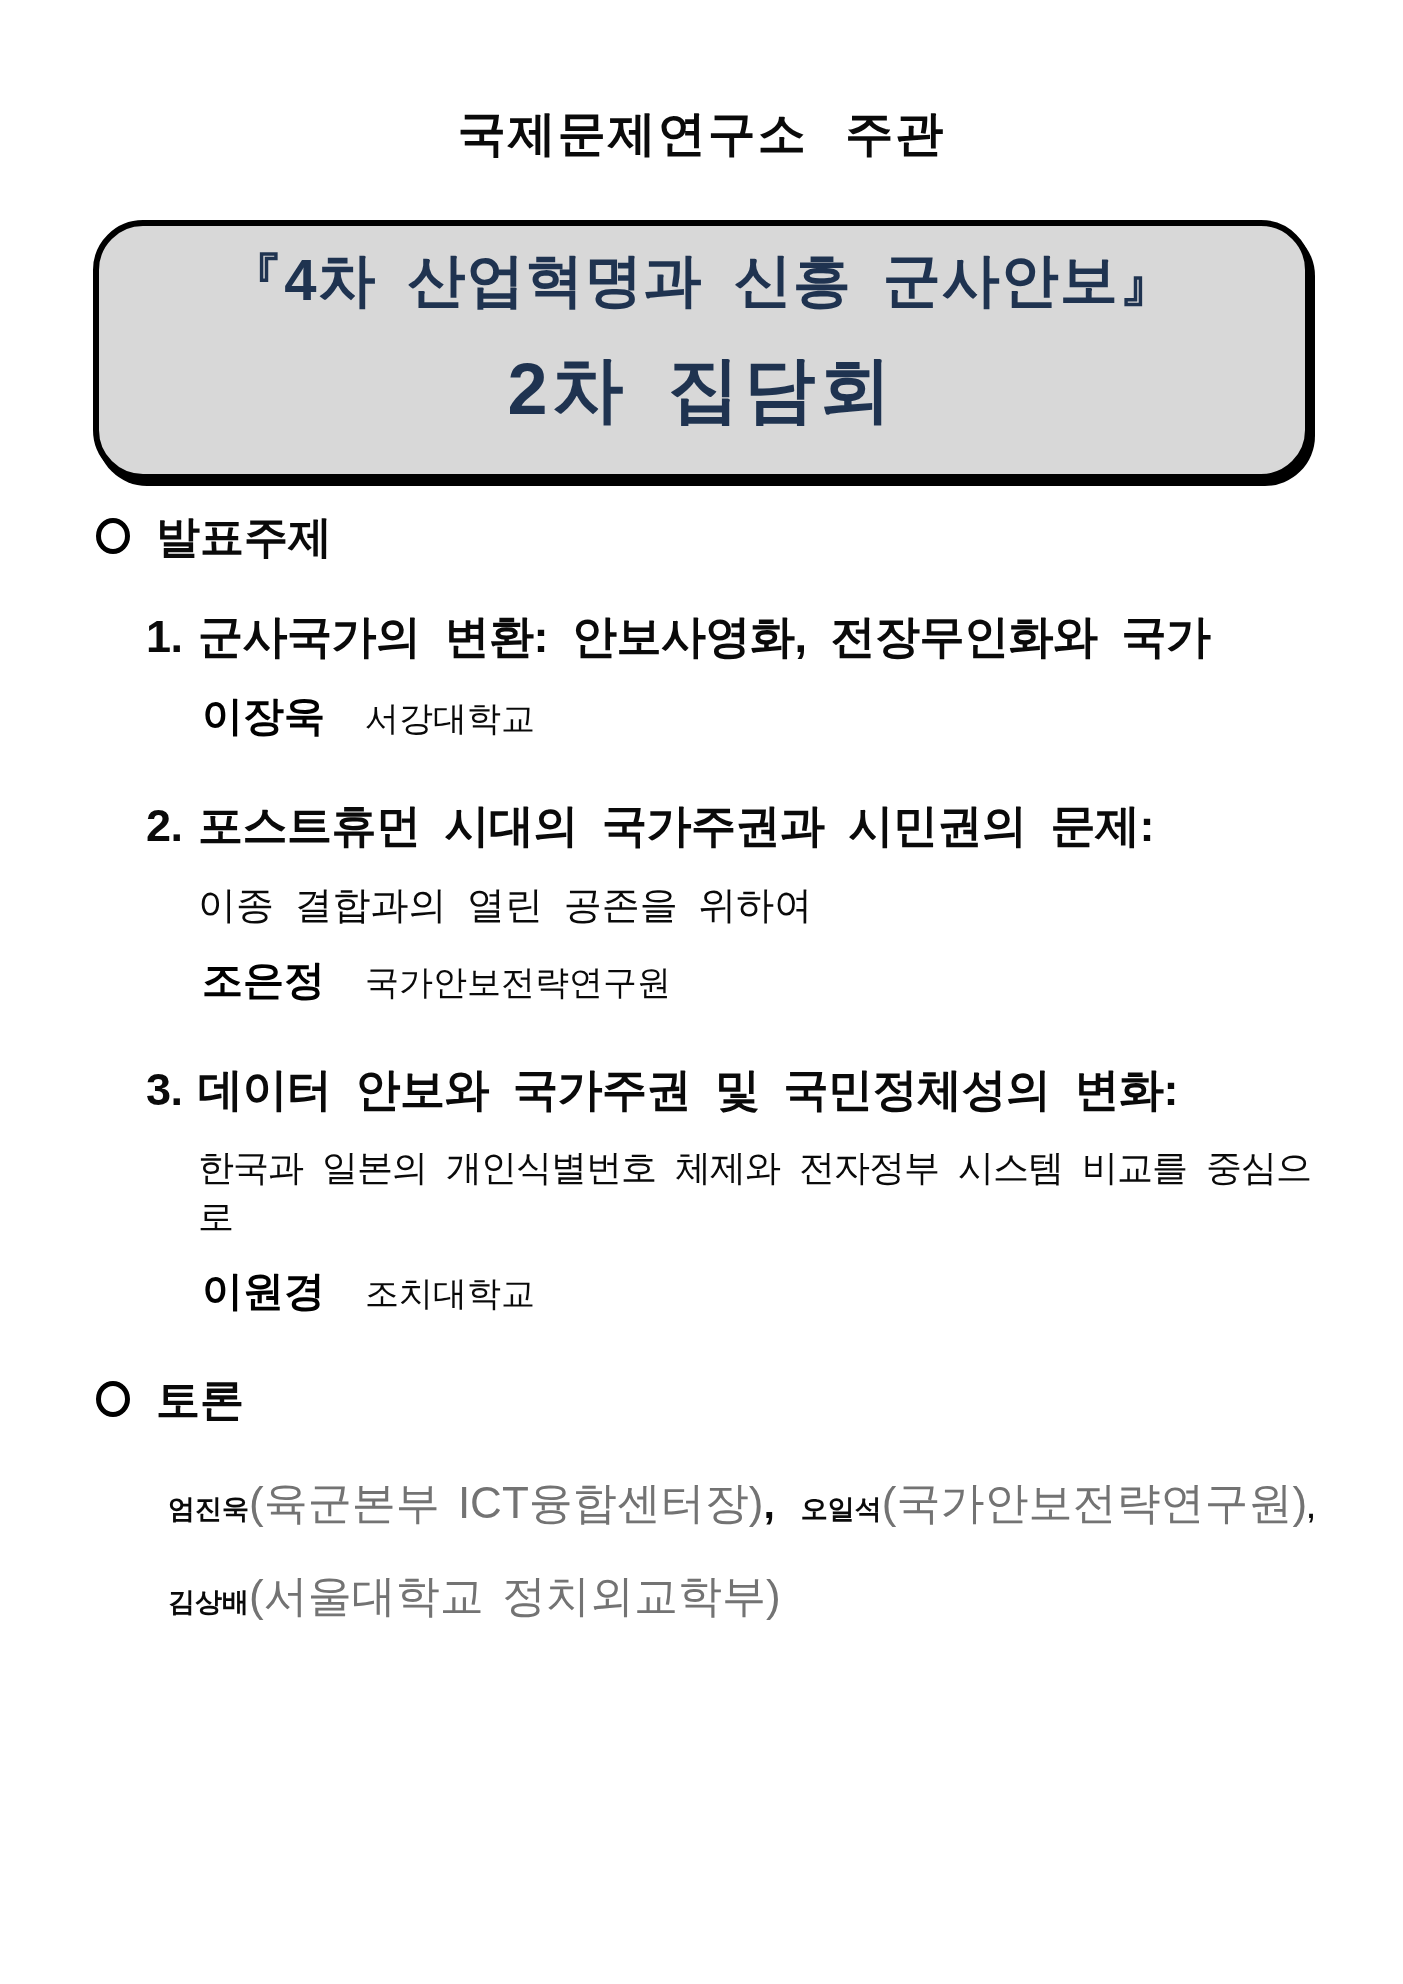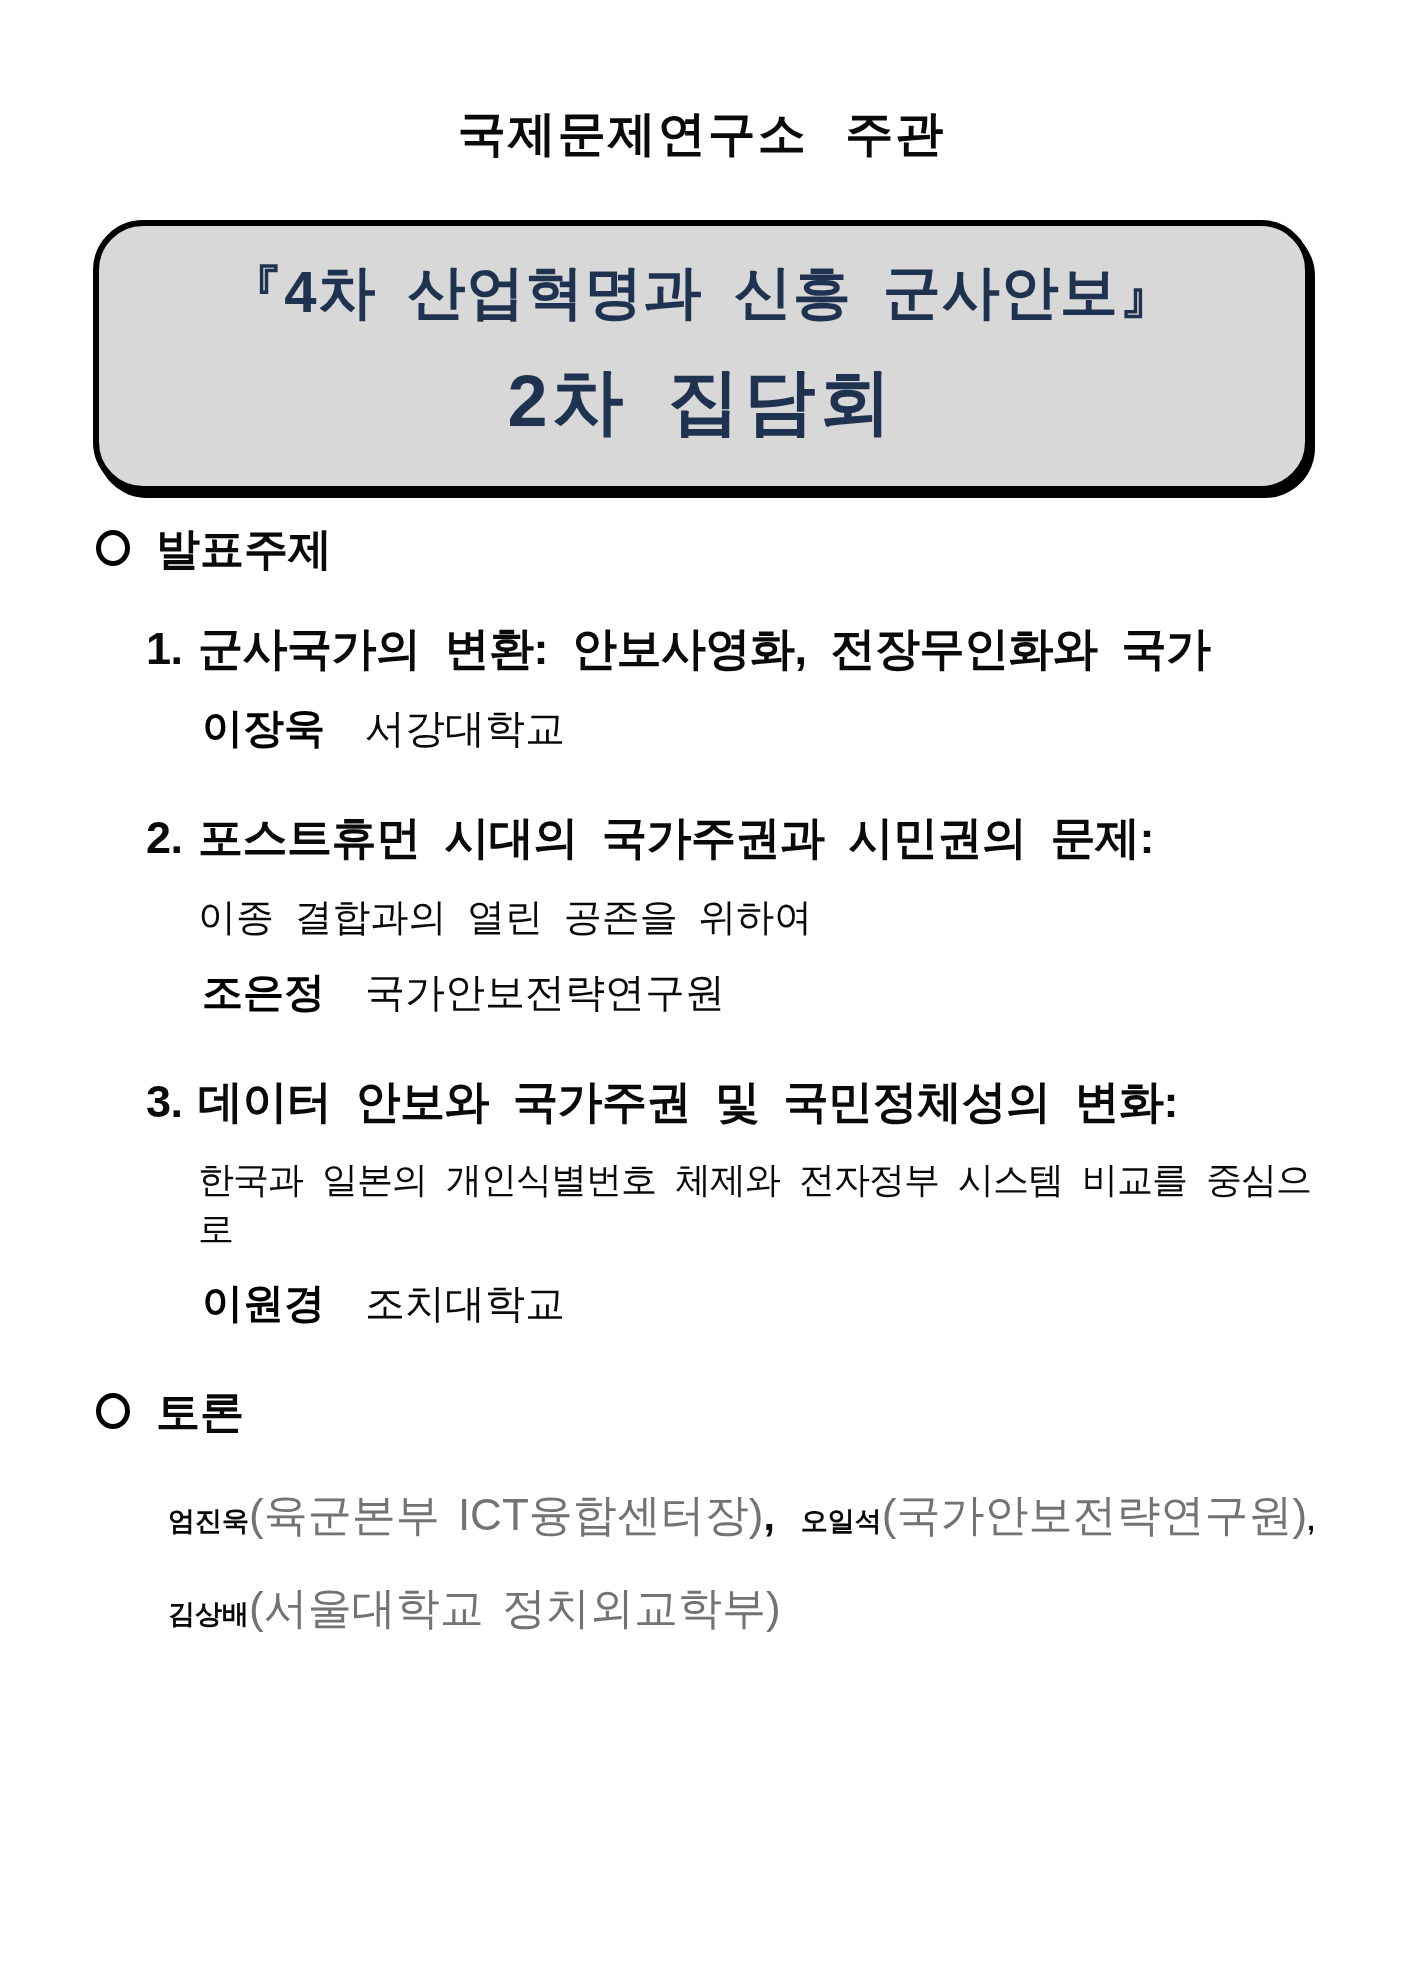--- a/index.html
+++ b/index.html
@@ -26,21 +26,21 @@
 
   
   .title-box {
     margin: 54px auto 0 auto;
     width: 1218px;
     background: #d8d8d8;
     border: 6px solid #000000;
     border-radius: 50px;
     box-shadow: 4px 6px 0 #000000;
     text-align: center;
-    padding: 28px 10px 36px 10px;
+    padding: 16px 10px 36px 10px;
   }
   .title-line1 {
     font-size: 58px;
     font-weight: 800;
     color: #1f3350;
     letter-spacing: 1px;
     word-spacing: 14px;
   }
   .title-line2 {
     margin-top: 22px;
@@ -100,21 +100,21 @@
     padding-left: 52px;
     font-size: 38px;
     font-weight: 400;
     color: #0a0a0a;
     word-spacing: 10px;
   }
   .topic-subtitle.tight { font-size: 36px; letter-spacing: -1px; }
   .topic-presenter-row { margin-top: 22px; padding-left: 56px; }
   .presenter-name { font-size: 41px; font-weight: 800; color: #000000; }
   .presenter-affiliation {
-    font-size: 40px;
+    font-size: 34px;
     font-weight: 400;
     color: #0a0a0a;
     margin-left: 40px;
     word-spacing: 6px;
   }
 
   
   .discussion-heading { margin-top: 30px; }
   .discussion-body { margin-top: 44px; padding-left: 108px; }
   .disc-line { margin-bottom: 34px; letter-spacing: 0; }

